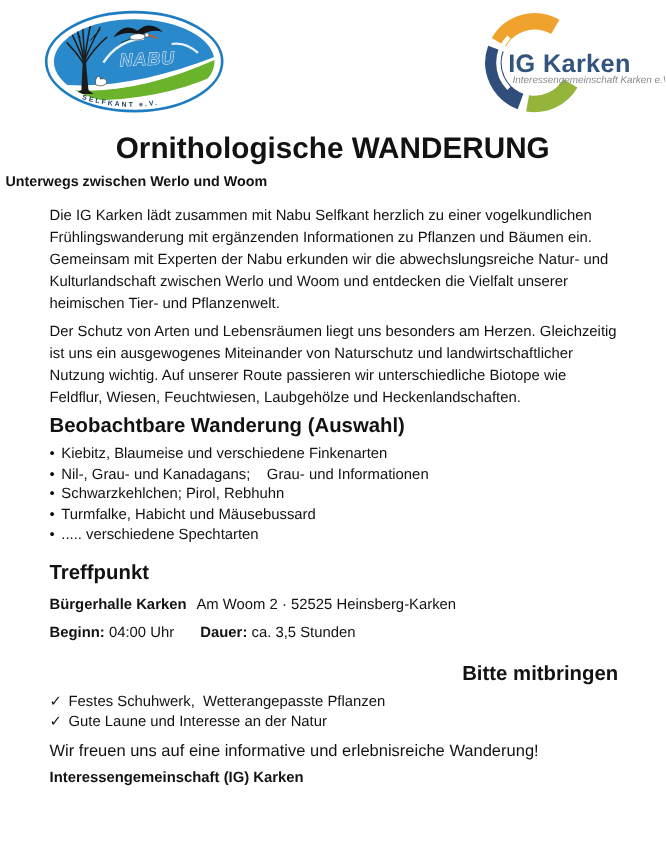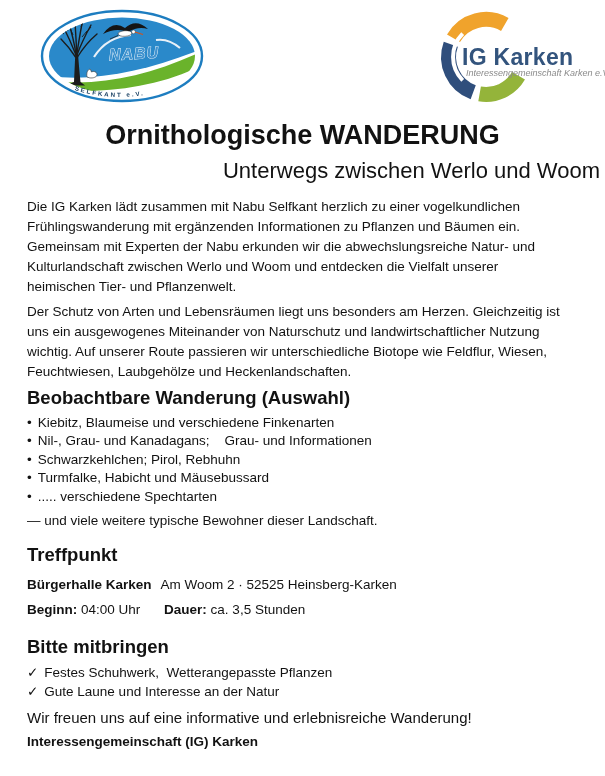--- a/index.html
+++ b/index.html
@@ -4,35 +4,35 @@
 <style>
   html,body { margin:0; padding:0; background:#fff; }
   .page {
     position:relative; width:605px; height:776px; background:#ffffff;
     font-family:"Liberation Sans", sans-serif; color:#121212; overflow:hidden;
   }
   .logo-header { position:relative; height:108px; }
   .nabu-logo { position:absolute; left:37px; top:7px; }
   .ig-logo   { position:absolute; left:430px; top:5px; }
 
-  .content { padding:0 38px 0 22px; }
+  .content { padding:0 38px 0 40px; }
 
   h1,h2,h3,p,ul { margin:5px; padding:0; }
   .event-title { text-align:center; font-size:27px; font-weight:bold; margin-top:12px; line-height:1.12; }
-  .event-subtitle { text-align:right; font-size:22px; font-weight:normal; margin-top:8px; line-height:1.15; }
+  .event-subtitle { text-align:left; font-size:13px; font-weight:bold; margin-top:8px; line-height:1.15; }
   .event-dateline { text-align:center; font-size:14px; font-weight:bold; margin-top:2px; line-height:1.15; }
 
   .body-par { font-size:13.5px; line-height:20px; white-space:pre-wrap; }
   .p1 { margin-top:13px; }
   .p2 { margin-top:3px; }
 
   .section-heading { font-size:18.5px; font-weight:bold; line-height:21px; }
   .h-birds { margin-top:4px; }
   .h-meet  { margin-top:13px; }
-  .h-bring { margin-top:18px; }
+  .h-bring { margin-top:18px;text-align:right; }
 
   ul.plain { list-style:none; font-size:13.5px; }
   .bird-list { margin-top:6px; line-height:18.5px; }
   .check-list { margin-top:7px; line-height:18.5px; }
   li .glyph { display:inline-block; margin-right:6px; }
   li .txt { white-space:pre-wrap; }
 
   .footnote { font-size:13.5px; line-height:20px; margin-top:0; white-space:pre-wrap; }
 
   .venue-line { font-size:13.5px; line-height:17px; margin-top:11px; }
@@ -130,21 +130,20 @@
       <li>
         <span class="glyph">•</span><span class="txt">Schwarzkehlchen; Pirol, Rebhuhn</span>
       </li>
       <li>
         <span class="glyph">•</span><span class="txt">Turmfalke, Habicht und Mäusebussard</span>
       </li>
       <li>
         <span class="glyph">•</span><span class="txt">..... verschiedene Spechtarten</span>
       </li>
     </ul>
-    <p class="footnote">— und viele weitere typische Bewohner dieser Landschaft.</p>
 
     <h3 class="section-heading h-meet">Treffpunkt</h3>
     <p class="venue-line">
       <strong>Bürgerhalle Karken</strong><span class="addr">Am Woom 2 · 52525 Heinsberg-Karken</span>
     </p>
     <p class="meta-line">
       <strong>Beginn:</strong>
       <span>04:00 Uhr</span>
       <strong class="gap">Dauer:</strong>
       <span>ca. 3,5 Stunden</span>

